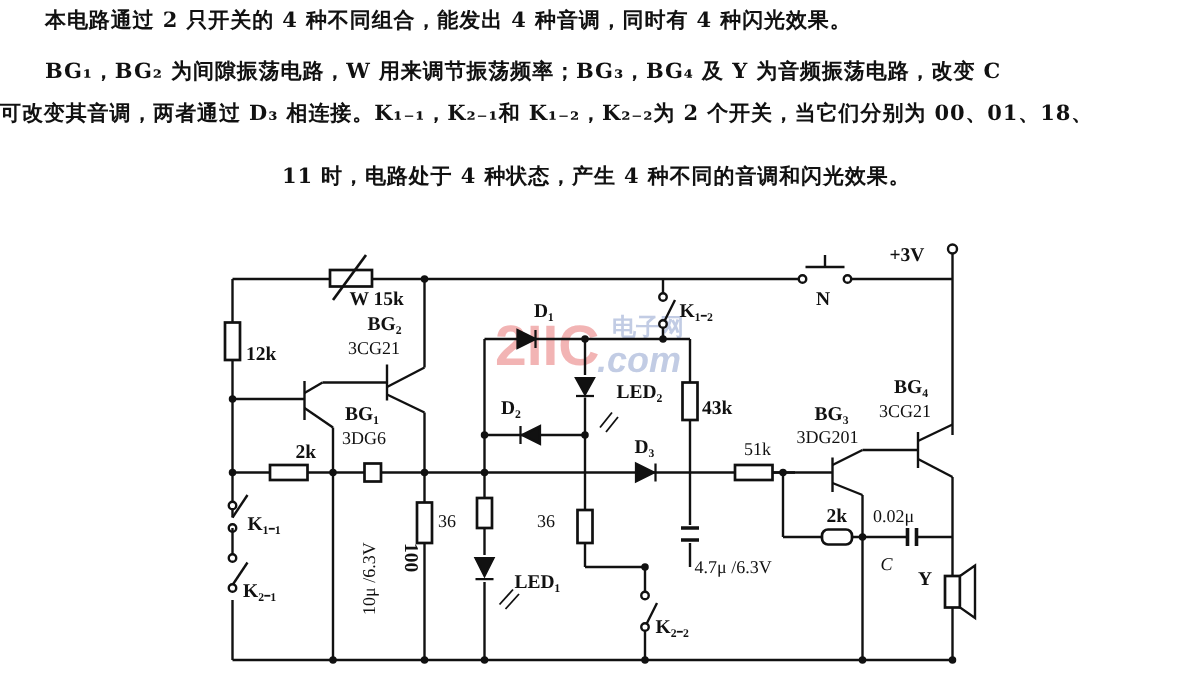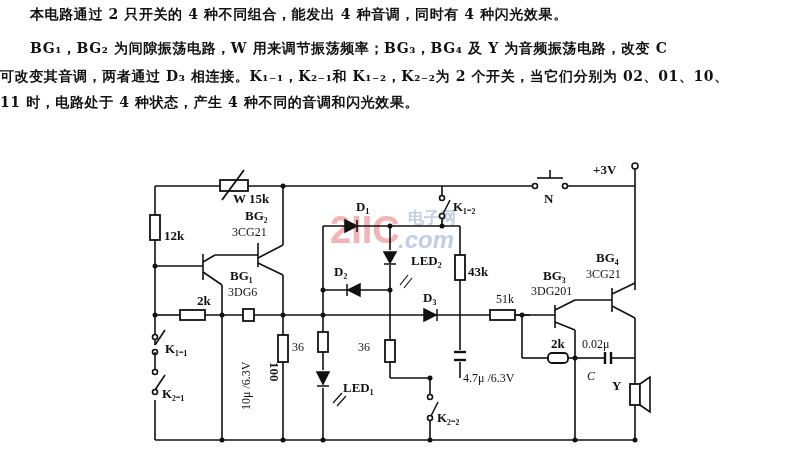--- a/index.html
+++ b/index.html
@@ -3,32 +3,32 @@
 <meta charset="utf-8">
 <style>
   html, body { margin: 0; padding: 0; background: #ffffff; }
   body { width: 795px; height: 463px; position: relative; overflow: hidden;
          font-family: "DejaVu Serif", serif; color: #111; }
   .para { position: absolute; left: 0; width: 795px; font-size: 14px; line-height: 20px;
           font-weight: bold; white-space: nowrap; letter-spacing: 0.6px; }
   .p1 { top: 4px; left: 30px; }
   .p2 { top: 38px; left: 30px; }
   .p3 { top: 66px; left: 0px; }
-  .p4 { top: 92px; left: 0px; }
+  .p4 { top: 108px; left: 0px; text-align: center; }
   svg { position: absolute; left: 0; top: 0; }
   .lbl { font-family: "Liberation Serif", serif; font-size: 13px; font-weight: bold; fill: #111; }
   .lbls { font-family: "Liberation Serif", serif; font-size: 12px; fill: #111; }
   .wm { font-family: "Liberation Sans", sans-serif; font-weight: bold; }
 </style>
 </head>
 <body>
 
 <div class="para p1">本电路通过 2 只开关的 4 种不同组合，能发出 4 种音调，同时有 4 种闪光效果。</div>
 <div class="para p2">BG₁，BG₂ 为间隙振荡电路，W 用来调节振荡频率；BG₃，BG₄ 及 Y 为音频振荡电路，改变 C</div>
-<div class="para p3">可改变其音调，两者通过 D₃ 相连接。K₁₋₁，K₂₋₁和 K₁₋₂，K₂₋₂为 2 个开关，当它们分别为 02、01、10、</div>
+<div class="para p3">可改变其音调，两者通过 D₃ 相连接。K₁₋₁，K₂₋₁和 K₁₋₂，K₂₋₂为 2 个开关，当它们分别为 00、01、18、</div>
 <div class="para p4">11 时，电路处于 4 种状态，产生 4 种不同的音调和闪光效果。</div>
 
 <svg width="795" height="463" viewBox="0 0 795 463">
 
   <g opacity="0.85">
     <text class="wm" x="330" y="243" font-size="38" fill="#f0a8a8">2IIC</text>
     <text class="wm" x="408" y="223" font-size="16" fill="#b8c4e0">电子网</text>
     <text class="wm" x="398" y="248" font-size="24" font-style="italic" fill="#b8c4e0">.com</text>
   </g>
 

